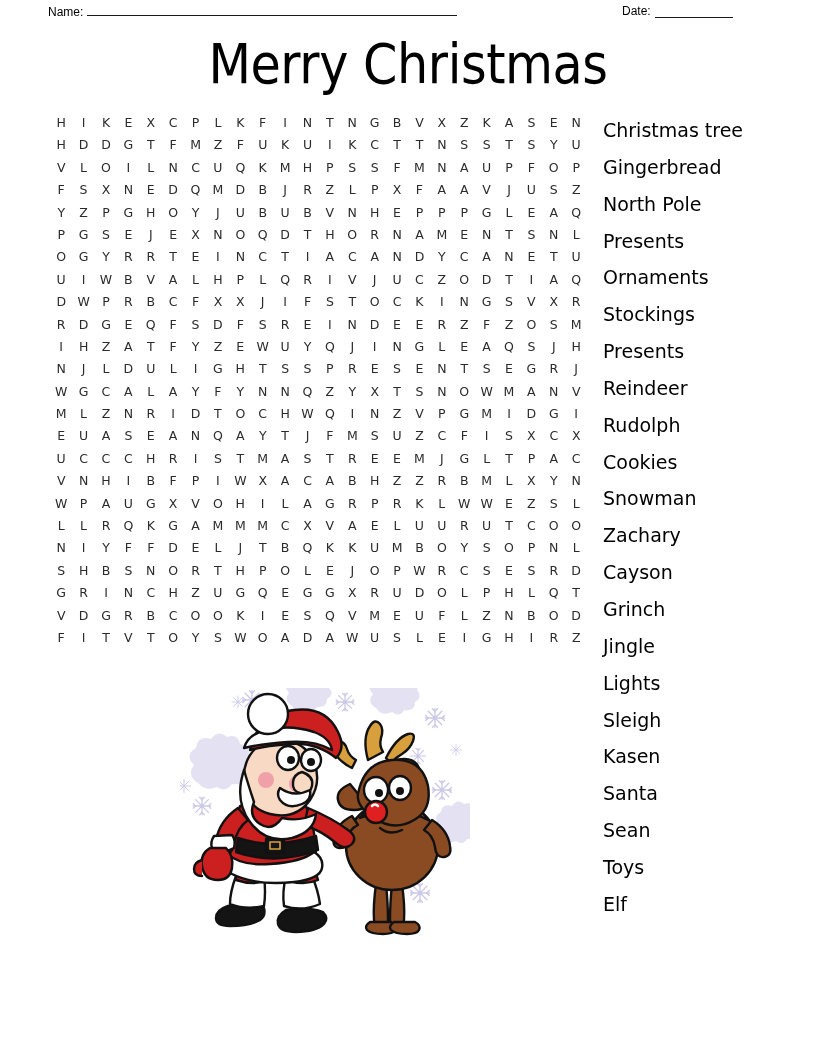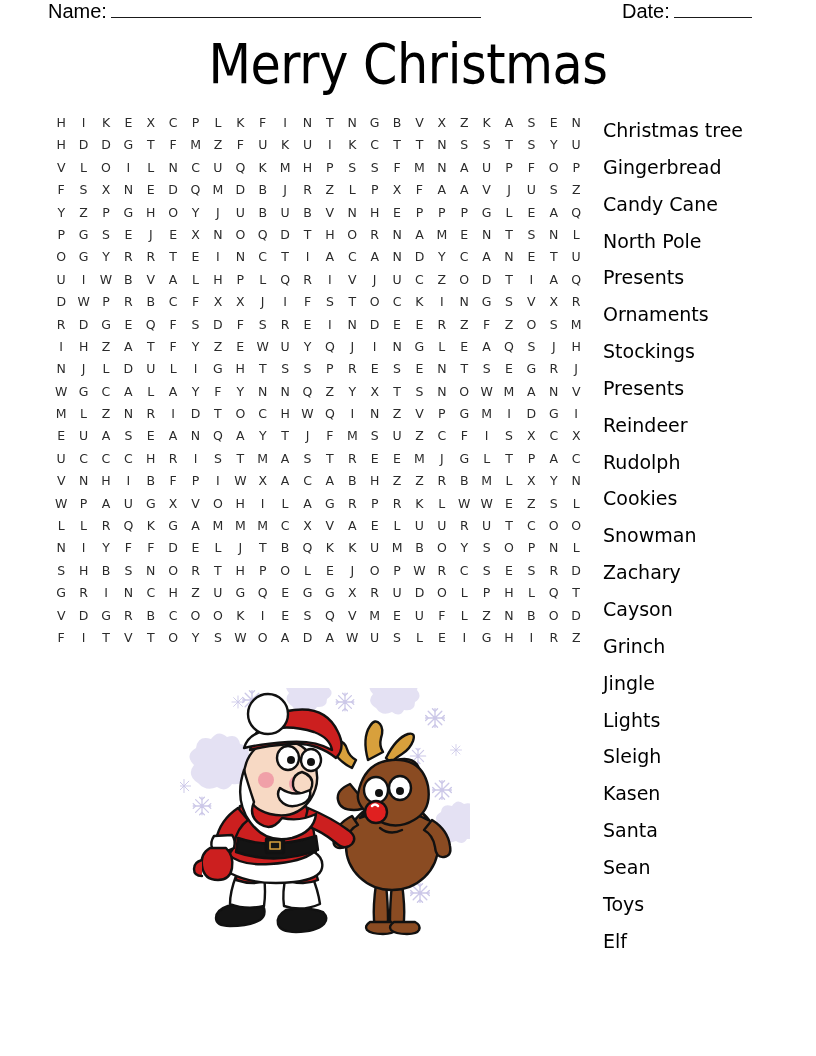--- a/index.html
+++ b/index.html
@@ -21,21 +21,21 @@
     position: absolute;
     left: 0;
     top: 0;
     width: 816px;
     height: 28px;
     display: flex;
     align-items: center;
   }
   .hdr-label {
     font-family: "Liberation Sans", sans-serif;
-    font-size: 20px;
+    font-size: 12px;
     line-height: 18px;
     color: #000;
     white-space: pre;
   }
   .hdr-rule {
     display: inline-block;
     border-bottom: 1px solid #1a1a1a;
     height: 13px;
   }
   #name-group {
@@ -710,21 +710,20 @@
     <span class="grid-cell">G</span>
     <span class="grid-cell">H</span>
     <span class="grid-cell">I</span>
     <span class="grid-cell">R</span>
     <span class="grid-cell">Z</span>
   </div>
 
 <div id="word-list">
     <div class="word-item">Christmas tree</div>
     <div class="word-item">Gingerbread</div>
-    <div class="word-item">Candy Cane</div>
     <div class="word-item">North Pole</div>
     <div class="word-item">Presents</div>
     <div class="word-item">Ornaments</div>
     <div class="word-item">Stockings</div>
     <div class="word-item">Presents</div>
     <div class="word-item">Reindeer</div>
     <div class="word-item">Rudolph</div>
     <div class="word-item">Cookies</div>
     <div class="word-item">Snowman</div>
     <div class="word-item">Zachary</div>

